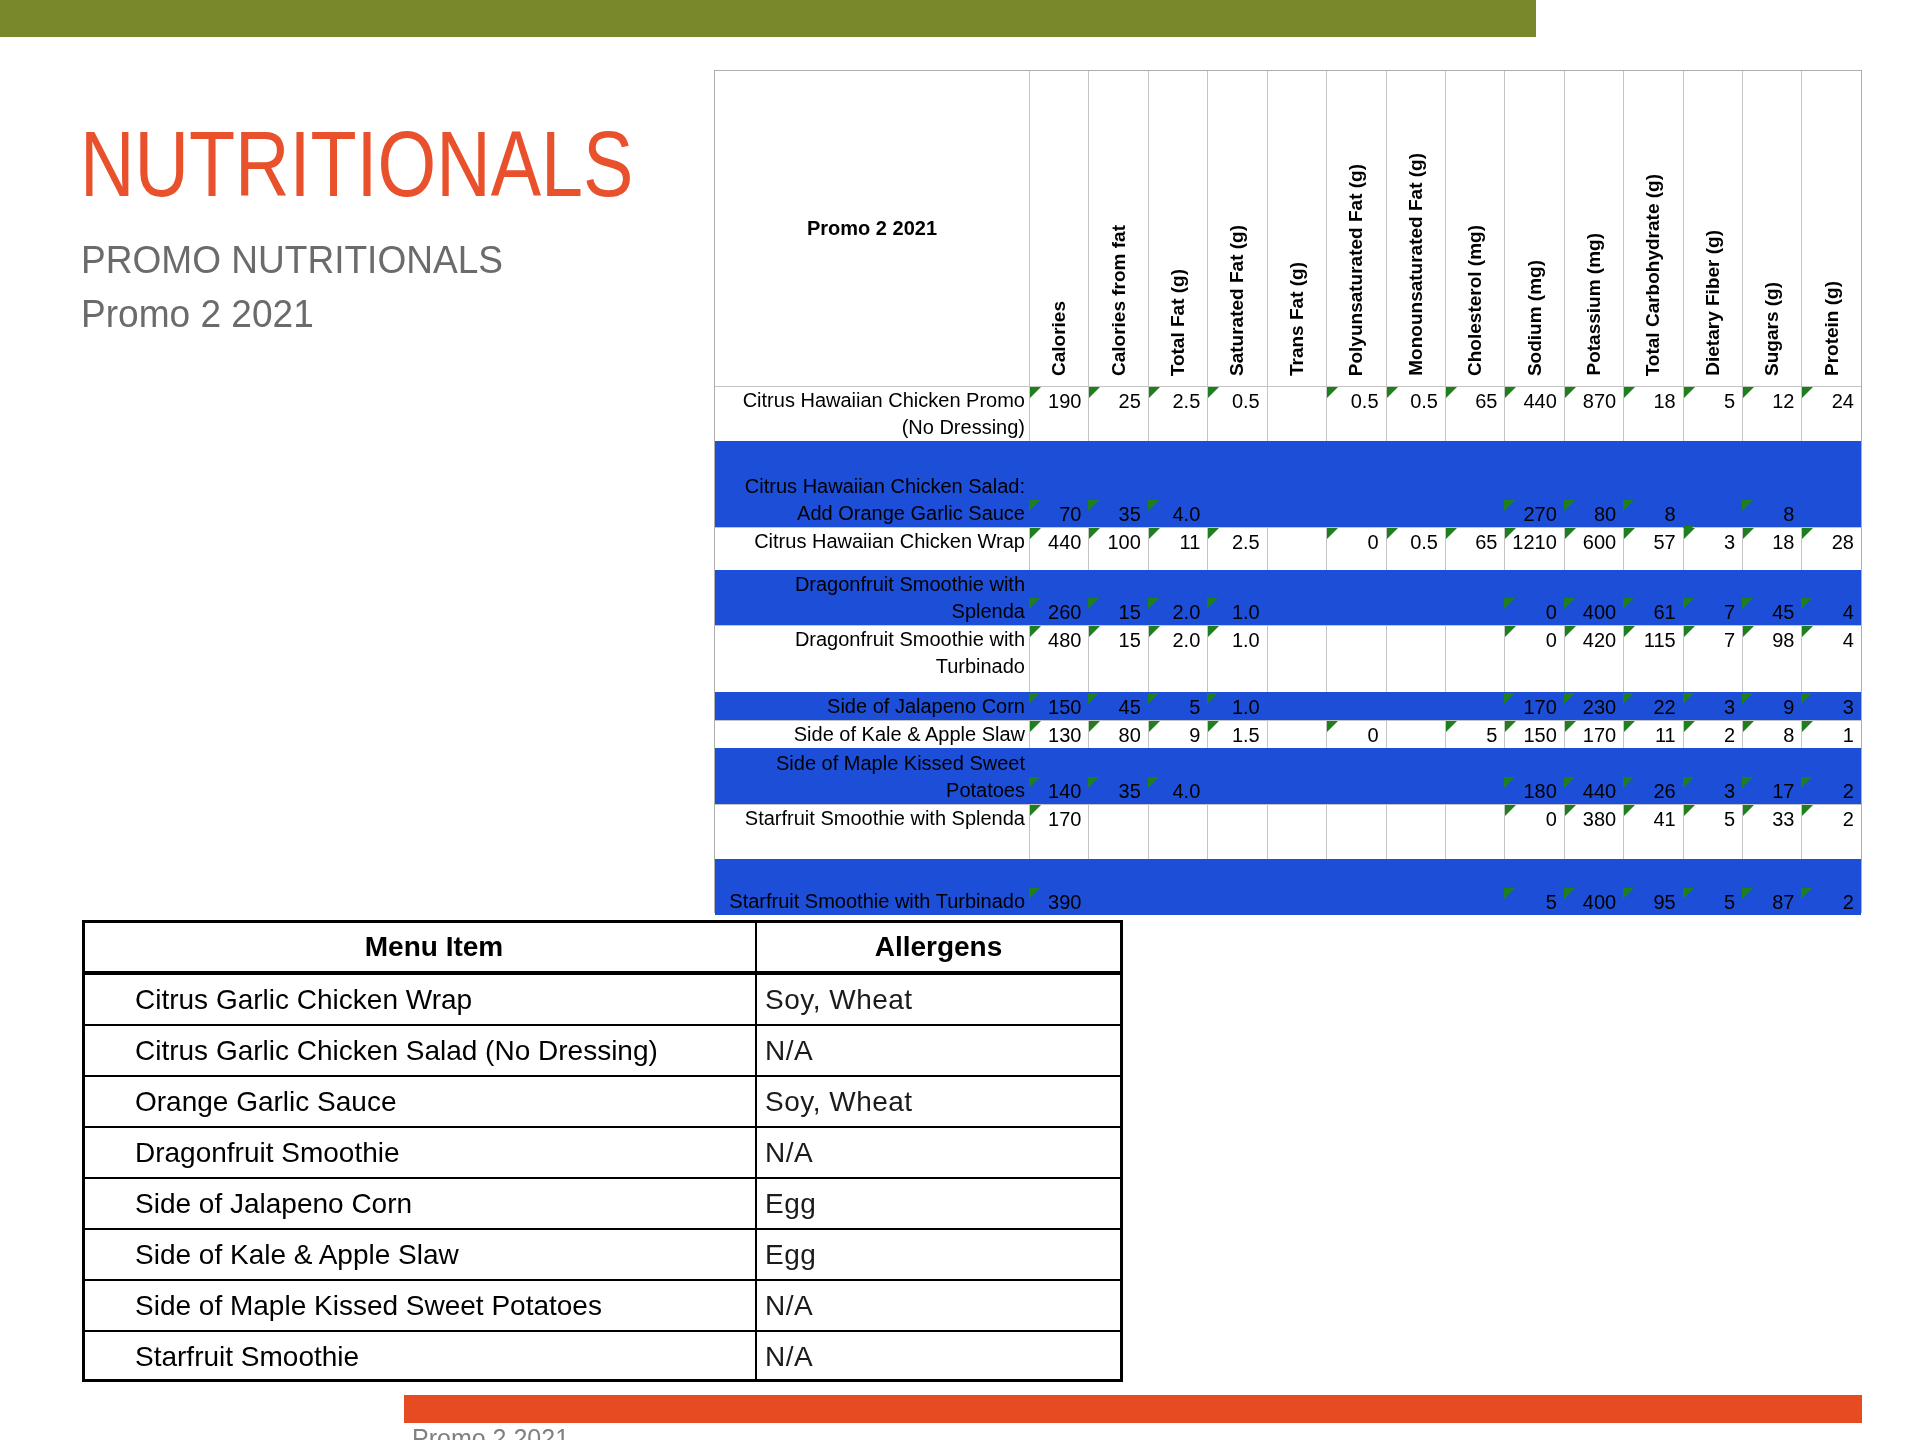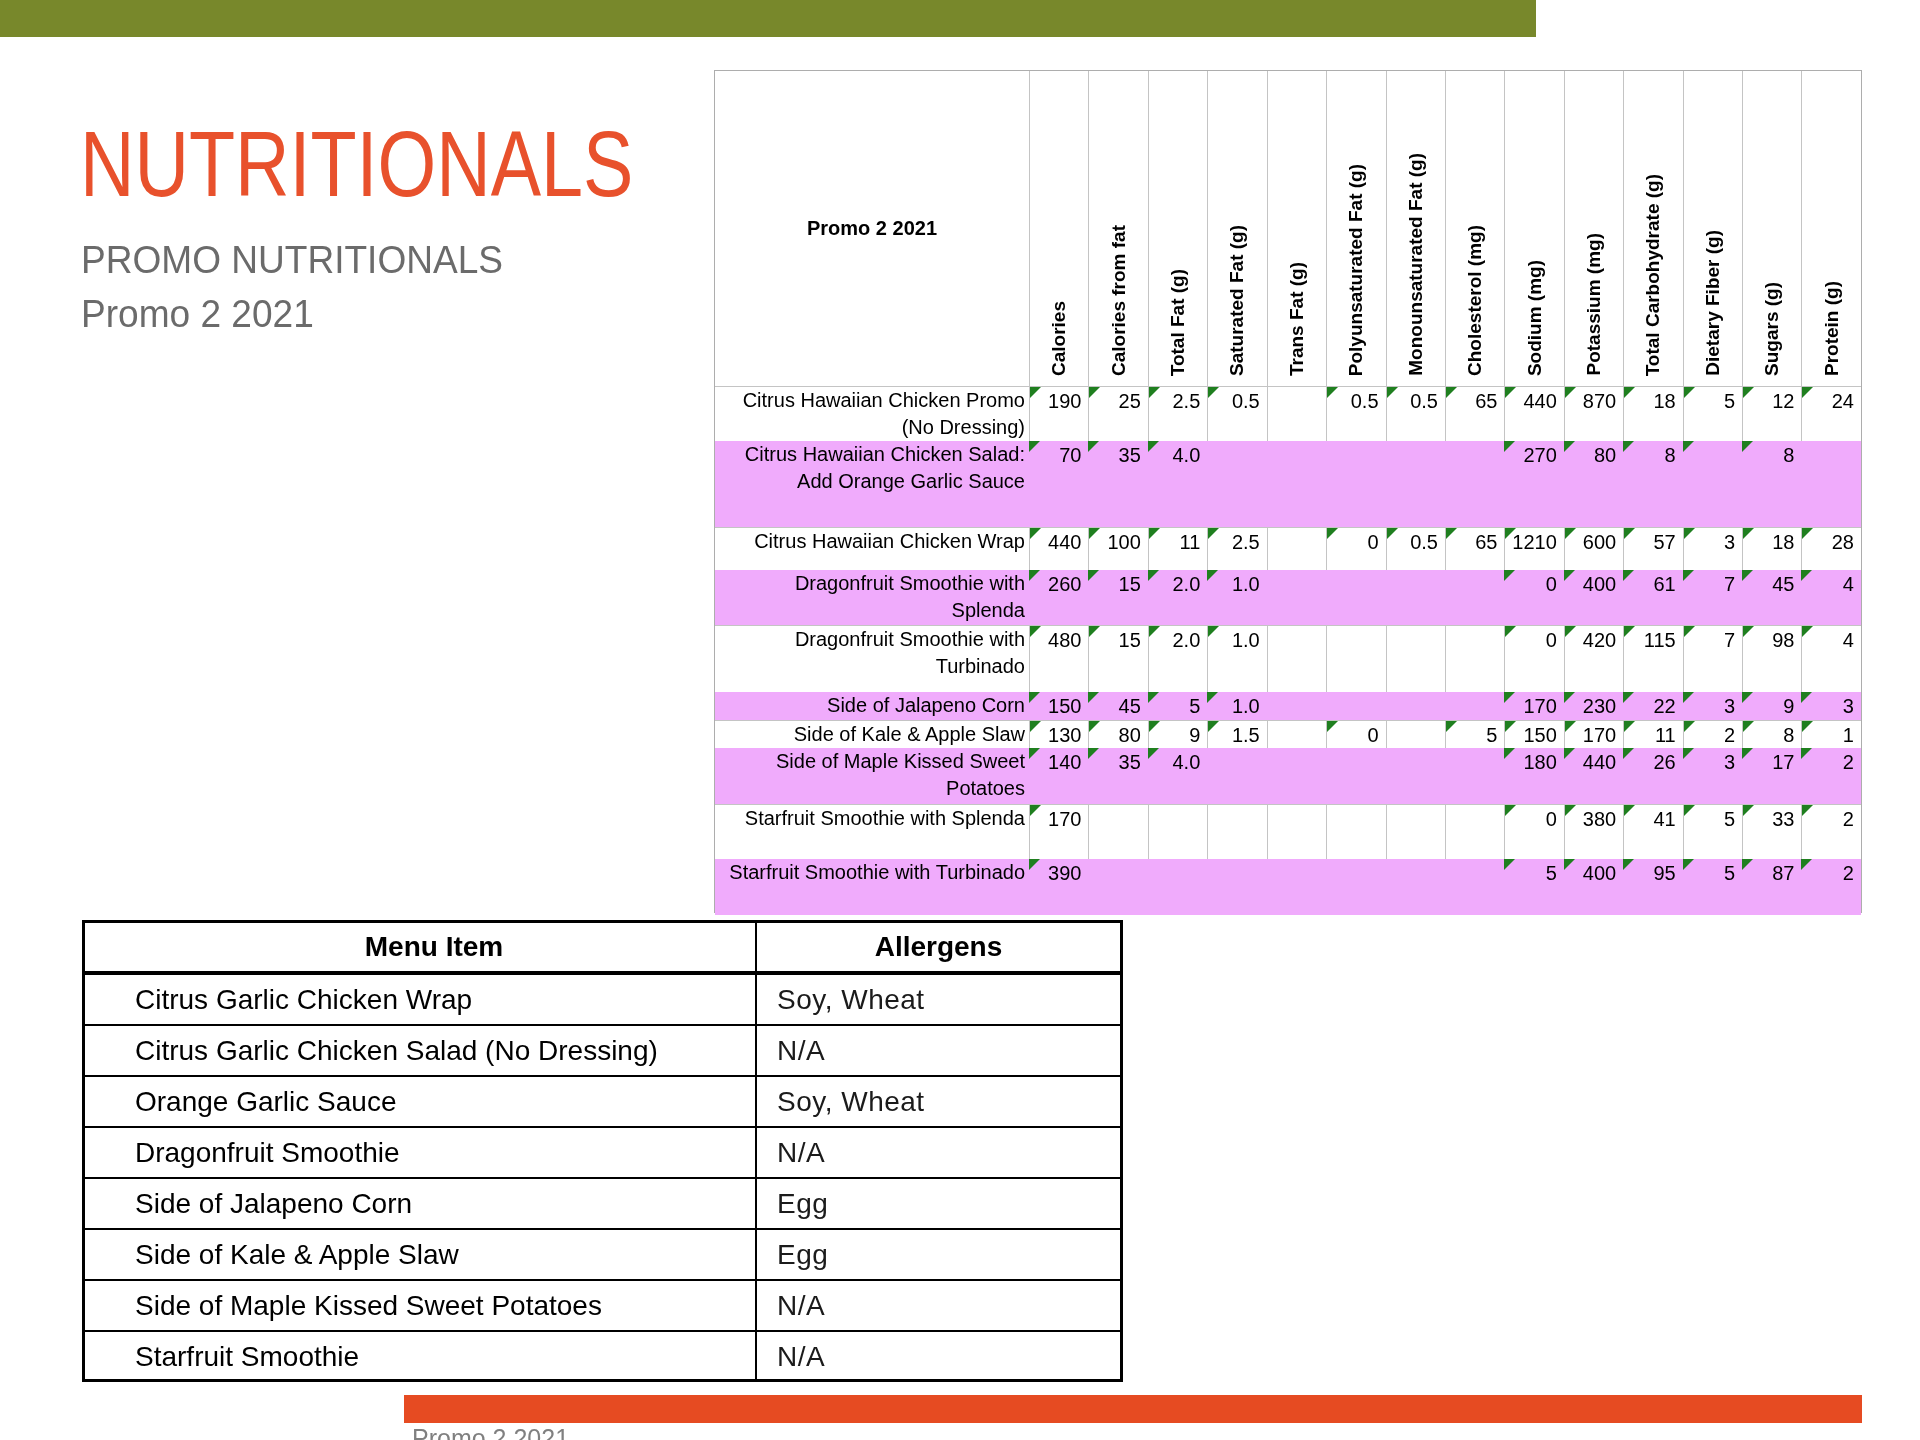--- a/index.html
+++ b/index.html
@@ -44,21 +44,21 @@
   .nhcell{
     flex:1 1 0;position:relative;border-left:1px solid #C4C4C4;box-sizing:border-box;
     display:flex;align-items:flex-end;justify-content:center;
   }
   .nhlabel{
     writing-mode:vertical-rl;transform:rotate(180deg);
     font-weight:bold;font-size:19px;white-space:nowrap;margin-bottom:10px;
   }
   .nrow{display:flex;box-sizing:border-box;background:#fff;}
   .nrow.white{border-top:1px solid #C4C4C4;}
-  .nrow.blue{background:#f0abfc;}
+  .nrow.blue{background:#1d4ed8;align-items:flex-end;}
   .nname{
     width:314px;flex:0 0 314px;box-sizing:border-box;
     text-align:right;font-size:20px;line-height:27px;padding:0 4px 0 8px;
   }
   .ncell{
     flex:1 1 0;position:relative;box-sizing:border-box;
     text-align:right;font-size:20px;line-height:26px;padding:1px 7px 0 0;
   }
   .nrow.white .ncell{border-left:1px solid #C4C4C4;}
   .marker{
@@ -71,21 +71,21 @@
     position:absolute;left:82px;top:920px;width:1041px;height:462px;
     border:3px solid #000;box-sizing:border-box;background:#fff;
   }
   .arow{display:flex;box-sizing:border-box;height:51px;border-top:2px solid #000;}
   .arow.head{height:50px;border-top:none;border-bottom:2px solid #000;}
   .acell-item{
     width:644px;flex:0 0 644px;box-sizing:border-box;display:flex;align-items:center;
     font-size:28px;padding-left:22px;border-right:2px solid #000;margin-left:28px;
   }
   .acell-all{
-    flex:1 1 0;display:flex;align-items:center;font-size:28px;padding-left:20px;
+    flex:1 1 0;display:flex;align-items:center;font-size:28px;padding-left:8px;
     color:#1b1b1b;letter-spacing:0.5px;
   }
   .arow.head .acell-item,.arow.head .acell-all{
     justify-content:center;padding-left:0;font-weight:bold;letter-spacing:0;color:#000;
   }
 </style>
 </head>
 <body>
 
 <div class="top-bar"></div>

